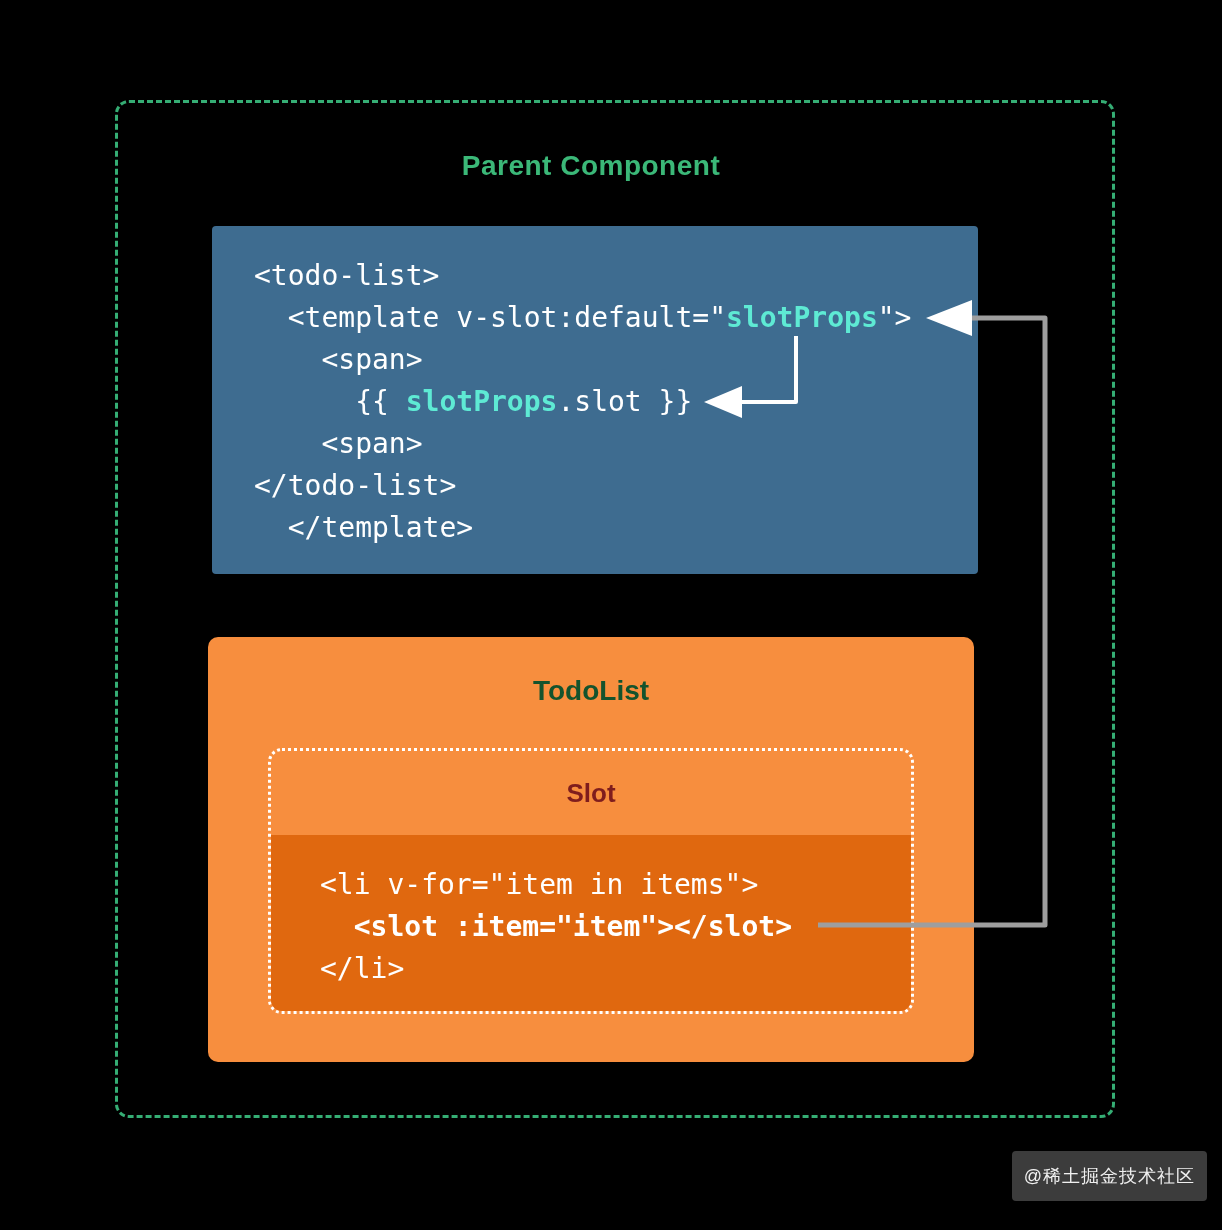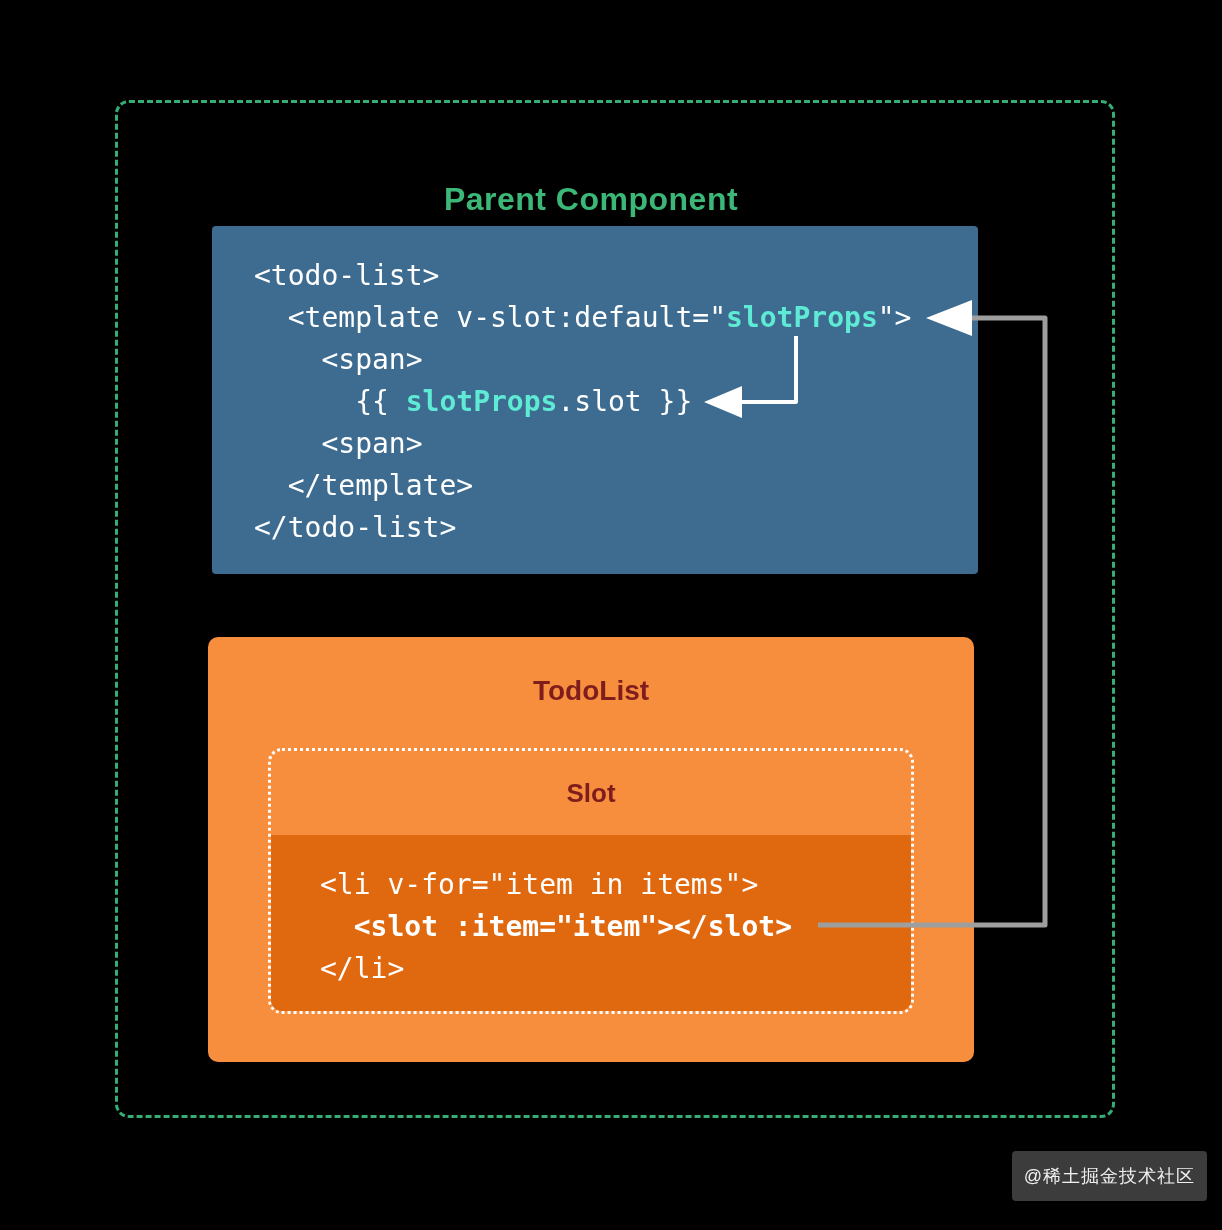--- a/index.html
+++ b/index.html
@@ -15,21 +15,21 @@
   .outer-border {
     position: absolute; left: 115px; top: 100px;
     width: 1000px; height: 1018px;
     border: 3px dashed #35ad74;
     border-radius: 14px;
   }
 
   .diagram-title {
     position: absolute; left: 208px; top: 150px; width: 766px;
     text-align: center;
-    color: #3bb878; font-size: 32px; font-weight: bold; letter-spacing: 0.5px; margin-top: 31px;
+    color: #3bb878; font-size: 28px; font-weight: bold; letter-spacing: 0.5px;
   }
 
   .code { font-family: "DejaVu Sans Mono", "Liberation Mono", monospace; font-size: 28px; color: #ffffff; }
   .code-line { height: 42px; line-height: 42px; white-space: pre; }
   .hl { color: #5eead4; font-weight: bold; }
   .bold { font-weight: bold; }
 
   .blue-box {
     position: absolute; left: 212px; top: 226px;
     width: 766px; height: 348px;
@@ -37,21 +37,21 @@
     padding: 29px 0 0 42px;
   }
 
   .orange-box {
     position: absolute; left: 208px; top: 637px;
     width: 766px; height: 425px;
     background: #f78e3e; border-radius: 10px;
   }
   .todolist-title {
     position: absolute; top: 38px; left: 0; width: 100%;
-    text-align: center; color: #7f1d1d; font-weight: bold; font-size: 28px;
+    text-align: center; color: #14532d; font-weight: bold; font-size: 28px;
   }
   .dotted-box {
     position: absolute; left: 60px; top: 111px;
     width: 646px; height: 266px;
     border: 3px dotted #ffffff; border-radius: 14px;
     overflow: hidden;
   }
   .slot-label {
     height: 84px; display: flex; align-items: center; justify-content: center;
     color: #7f1d1d; font-weight: bold; font-size: 26px;
@@ -86,22 +86,22 @@
   <div class="outer-border"></div>
 
   <div class="diagram-title">Parent Component</div>
 
   <div class="blue-box code">
     <div class="code-line"><span>&lt;todo-list&gt;</span></div>
     <div class="code-line"><span>  &lt;template v-slot:default="</span><span class="hl">slotProps</span><span>"&gt;</span></div>
     <div class="code-line"><span>    &lt;span&gt;</span></div>
     <div class="code-line"><span>      {{ </span><span class="hl">slotProps</span><span>.slot }}</span></div>
     <div class="code-line"><span>    &lt;span&gt;</span></div>
+    <div class="code-line"><span>&lt;/todo-list&gt;</span></div>
     <div class="code-line"><span>  &lt;/template&gt;</span></div>
-    <div class="code-line"><span>&lt;/todo-list&gt;</span></div>
   </div>
 
   <div class="orange-box">
     <div class="todolist-title">TodoList</div>
     <div class="dotted-box">
       <div class="slot-label">Slot</div>
       <div class="slot-code code">
         <div class="code-line"><span>&lt;li v-for="item in items"&gt;</span></div>
         <div class="code-line bold"><span>  &lt;slot :item="item"&gt;&lt;/slot&gt;</span></div>
         <div class="code-line"><span>&lt;/li&gt;</span></div>

